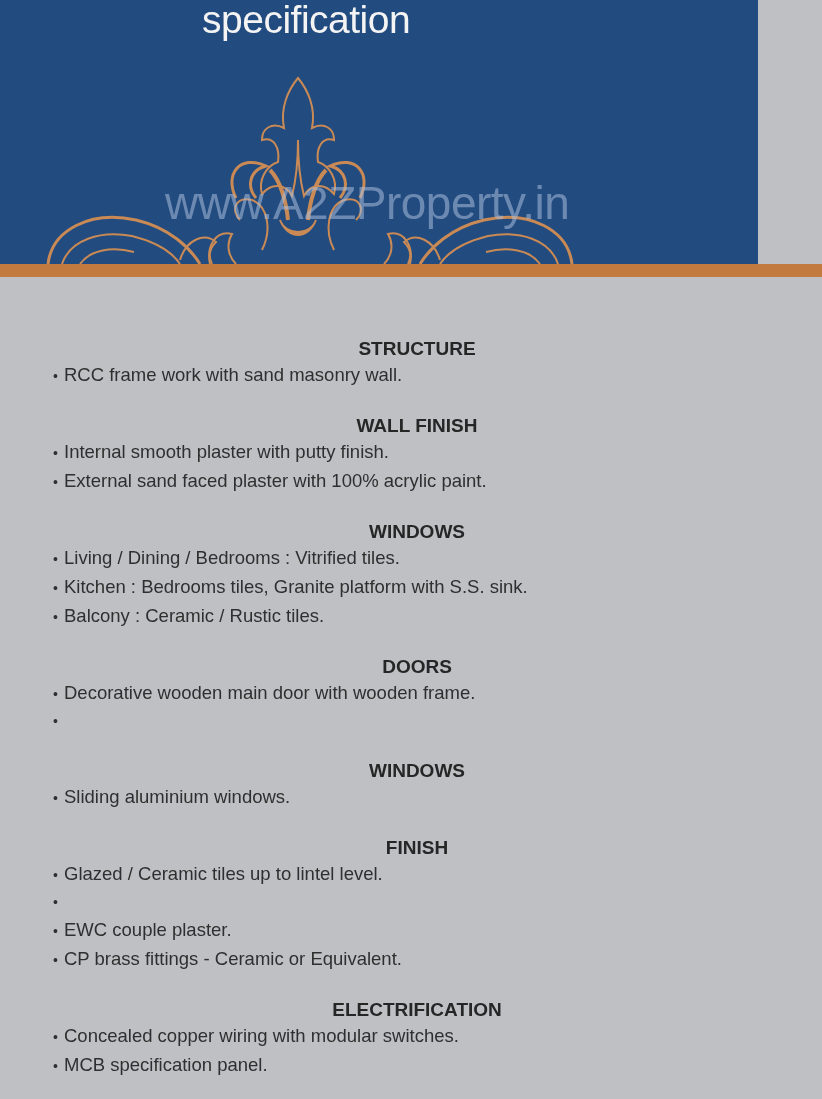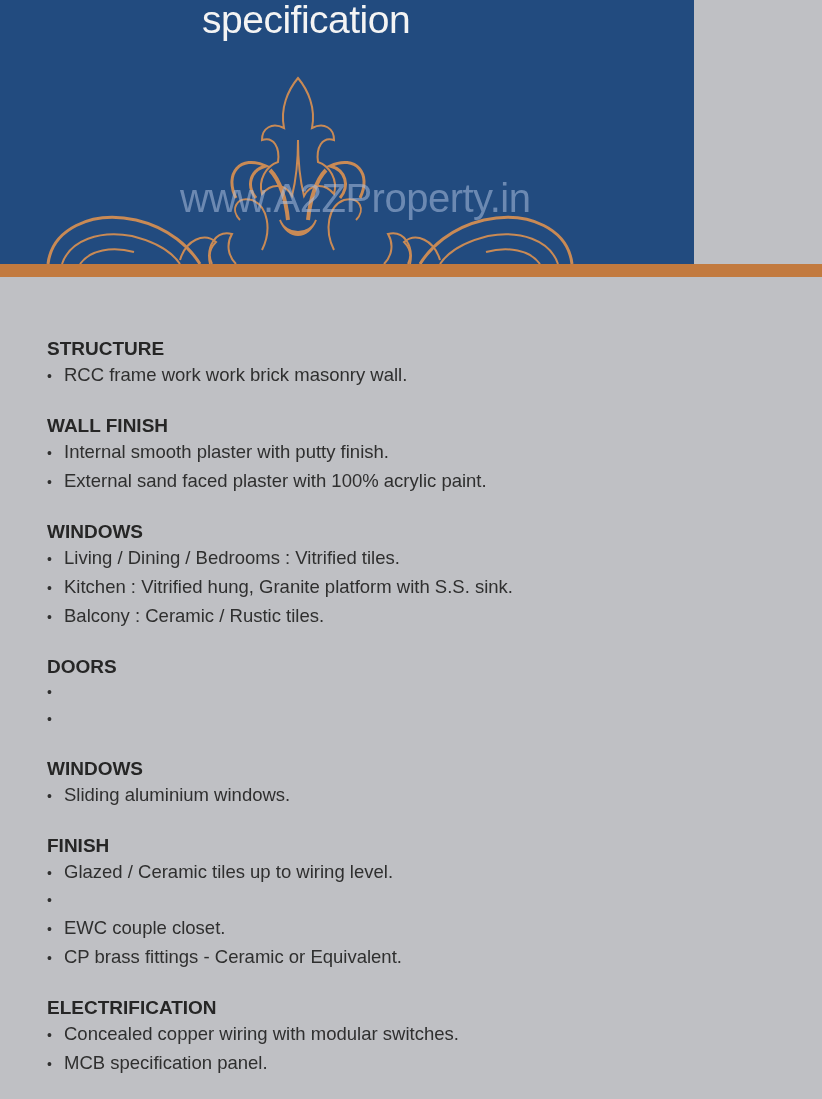--- a/index.html
+++ b/index.html
@@ -3,46 +3,46 @@
   <meta charset="utf-8">
   <style>
     html, body { margin: 0; padding: 0; }
     body {
       width: 822px; height: 1099px; overflow: hidden;
       background: #bfc0c4;
       font-family: "Liberation Sans", sans-serif;
       position: relative;
     }
     .header {
-      position: absolute; left: 0; top: 0; width: 694px; height: 265px;
+      position: absolute; left: 0; top: 0; width: 758px; height: 265px;
       background: #224b7f;
       overflow: hidden;
       text-decoration: underline;
     }
     .title {
       position: absolute; left: 202px; top: -2px;
       font-size: 39px; color: #f4f4f4; letter-spacing: -0.5px;
       font-family: "Liberation Sans", sans-serif;
     }
     .ornament {
       position: absolute; left: 40px; top: 70px; width: 540px; height: 196px;
     }
     .watermark {
-      position: absolute; left: 180px; top: 176px;
-      font-size: 40px; color: rgba(170, 190, 220, 0.55);
+      position: absolute; left: 165px; top: 176px;
+      font-size: 46px; color: rgba(170, 190, 220, 0.55);
       letter-spacing: -0.5px;
     }
     .band {
       position: absolute; left: 0; top: 264px; width: 822px; height: 13px;
       background: #c27a3f;
     }
     .content {
       position: absolute; left: 47px; top: 336px; width: 740px;
     }
-    .section { margin-bottom: 23px; }
+    .section { margin-bottom: 23px; text-align: center; }
     .section-heading {
       font-size: 19px; font-weight: bold; color: #262626;
       line-height: 25px; margin: 0;
     }
     .item {
       font-size: 18.5px; color: #2f2f2f; line-height: 27px;
       display: flex; align-items: baseline;
     }
     .bullet { width: 17px; flex: 0 0 17px; font-size: 14px; }
   </style>
@@ -83,21 +83,21 @@
 </div>
 
 <div class="band"></div>
 
 <div class="content">
 
   <div class="section">
     <div class="section-heading">STRUCTURE</div>
     <div class="item">
         <span class="bullet">•</span>
-        <span>RCC frame work work brick masonry wall.</span>
+        <span>RCC frame work with sand masonry wall.</span>
       </div>
   </div>
 
   <div class="section">
     <div class="section-heading">WALL FINISH</div>
     <div class="item">
         <span class="bullet">•</span>
         <span>Internal smooth plaster with putty finish.</span>
       </div>
     <div class="item">
@@ -107,58 +107,59 @@
   </div>
 
   <div class="section">
     <div class="section-heading">WINDOWS</div>
     <div class="item">
         <span class="bullet">•</span>
         <span>Living / Dining / Bedrooms : Vitrified tiles.</span>
       </div>
     <div class="item">
         <span class="bullet">•</span>
-        <span>Kitchen : Vitrified hung, Granite platform with S.S. sink.</span>
+        <span>Kitchen : Bedrooms tiles, Granite platform with S.S. sink.</span>
       </div>
     <div class="item">
         <span class="bullet">•</span>
         <span>Balcony : Ceramic / Rustic tiles.</span>
       </div>
   </div>
 
   <div class="section">
     <div class="section-heading">DOORS</div>
     <div class="item">
         <span class="bullet">•</span>
+        <span>Decorative wooden main door with wooden frame.</span>
       </div>
     <div class="item">
         <span class="bullet">•</span>
       </div>
   </div>
 
   <div class="section">
     <div class="section-heading">WINDOWS</div>
     <div class="item">
         <span class="bullet">•</span>
         <span>Sliding aluminium windows.</span>
       </div>
   </div>
 
   <div class="section">
     <div class="section-heading">FINISH</div>
     <div class="item">
         <span class="bullet">•</span>
-        <span>Glazed / Ceramic tiles up to wiring level.</span>
+        <span>Glazed / Ceramic tiles up to lintel level.</span>
       </div>
     <div class="item">
         <span class="bullet">•</span>
       </div>
     <div class="item">
         <span class="bullet">•</span>
-        <span>EWC couple closet.</span>
+        <span>EWC couple plaster.</span>
       </div>
     <div class="item">
         <span class="bullet">•</span>
         <span>CP brass fittings - Ceramic or Equivalent.</span>
       </div>
   </div>
 
   <div class="section">
     <div class="section-heading">ELECTRIFICATION</div>
     <div class="item">

